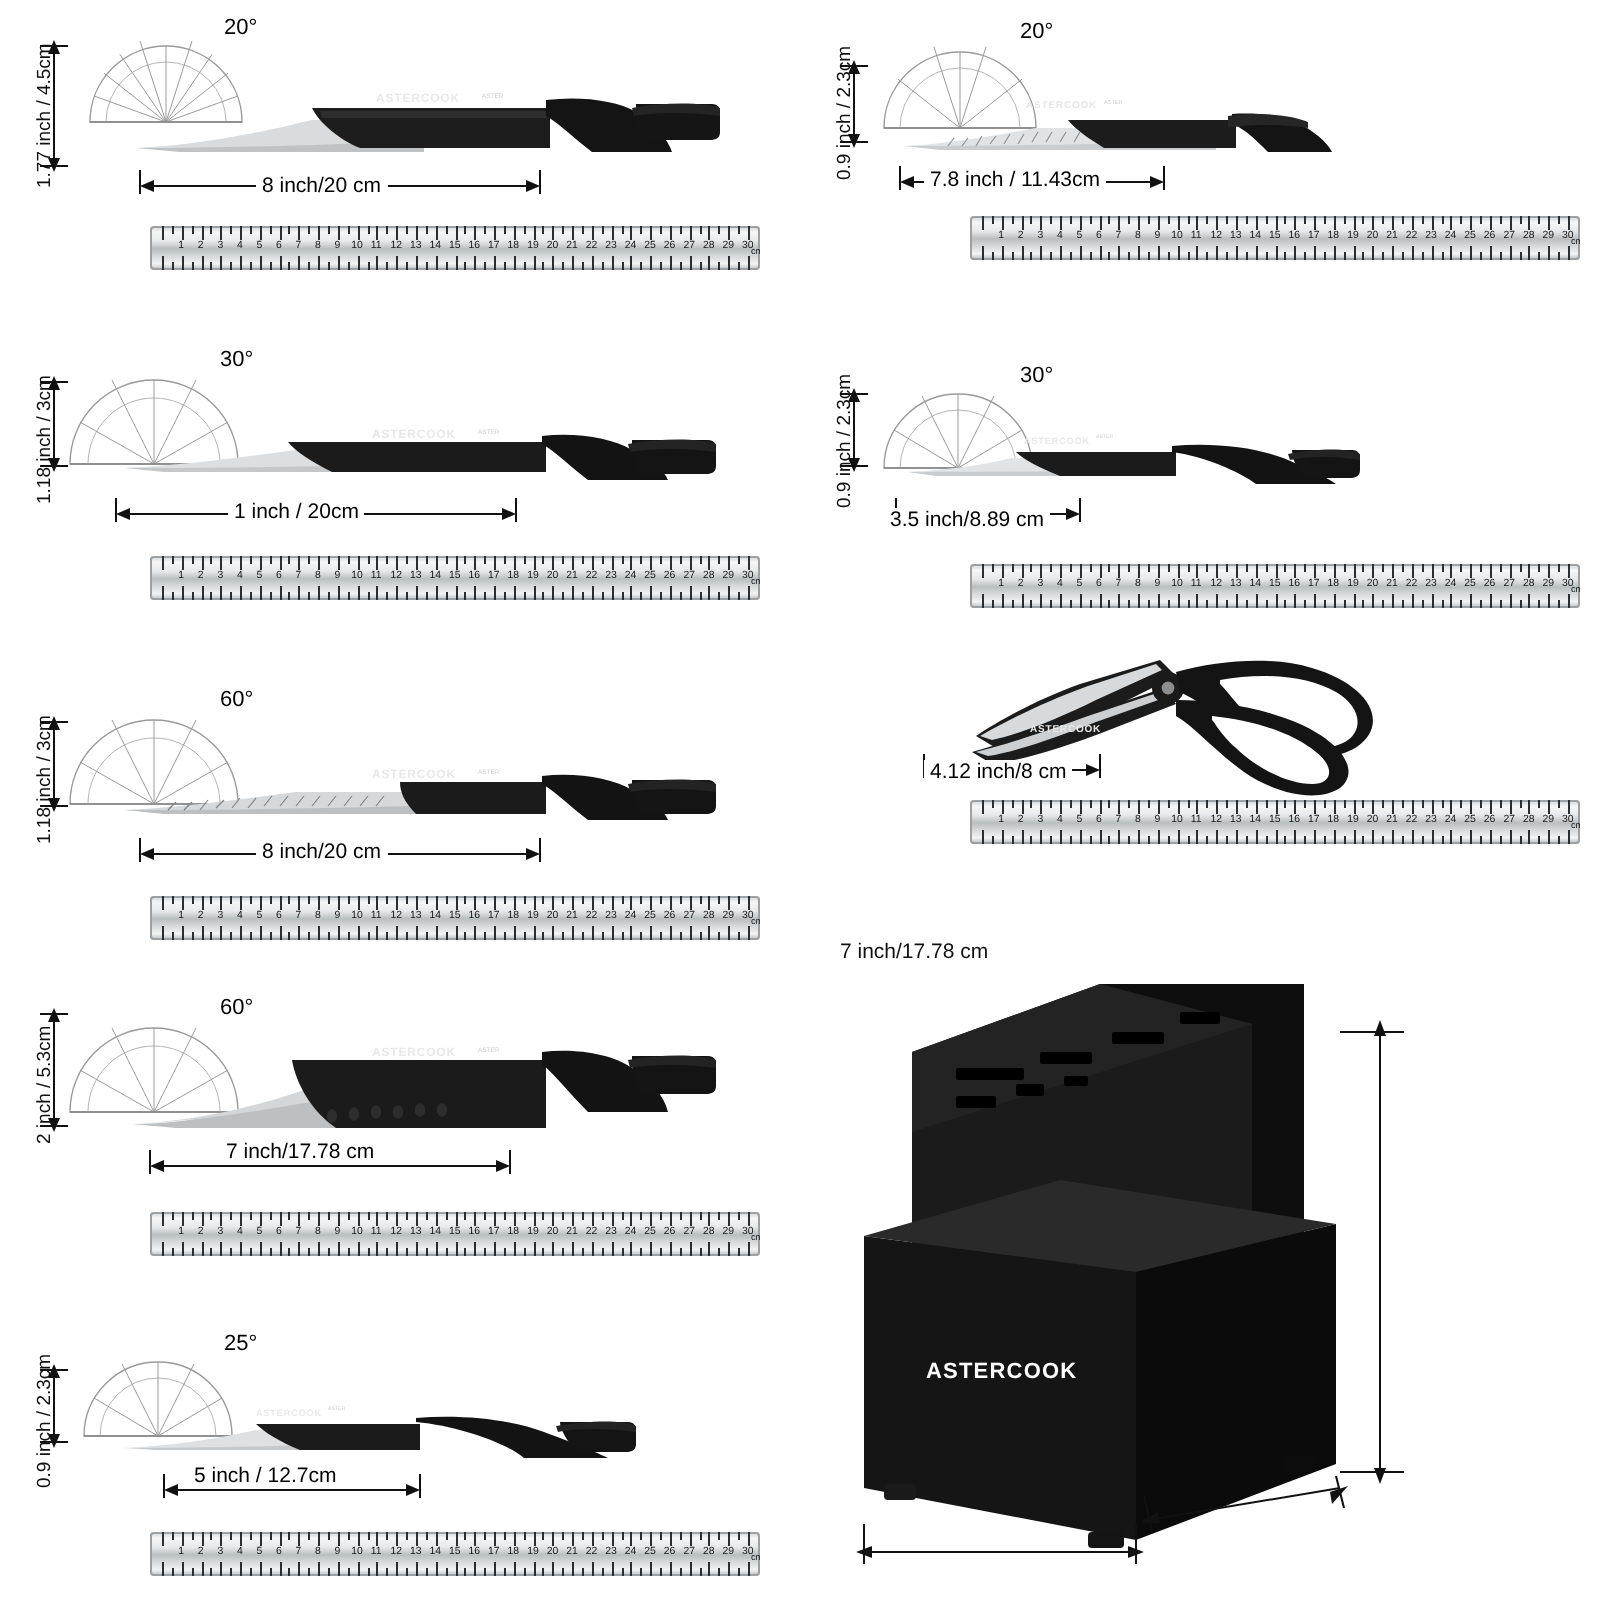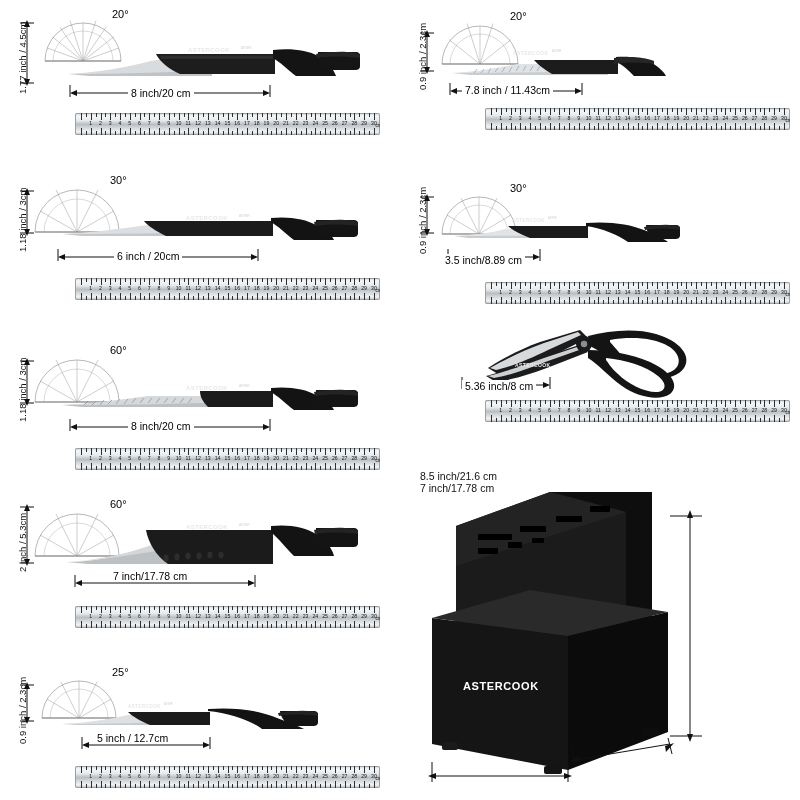--- a/index.html
+++ b/index.html
@@ -508,21 +508,21 @@
     </div>
     <div class="brandsub abs" style="left:239px;top:54px;">ASTER</div>
 
     <svg class="abs" style="left:58px;top:88px;" width="200" height="14">
       <line x1="0" y1="1" x2="0" y2="13" stroke="#111" stroke-width="1"></line>
       <line x1="200" y1="1" x2="200" y2="13" stroke="#111" stroke-width="1"></line>
       <line x1="3" y1="9" x2="197" y2="9" stroke="#111" stroke-width="1"></line>
       <polygon points="0,9 7,6 7,12" fill="#111"></polygon>
       <polygon points="200,9 193,6 193,12" fill="#111"></polygon>
     </svg>
-    <div class="dimtext" style="left:114px;top:90px;">6 inch / 20cm</div>
+    <div class="dimtext" style="left:114px;top:90px;">1 inch / 20cm</div>
 
     <div class="ruler" style="left:75px;top:118px;width:305px;height:22px;">
       <div class="ticks">
           <div class="t" style="left: 6px; top: 0px; height: 6.6px;"></div>
           <div class="t" style="left: 6px; bottom: 0px; top: 15.4px; height: 6.6px;"></div>
           <div class="t" style="left: 10.88px; top: 0px; height: 3.7px;"></div>
           <div class="t" style="left: 10.88px; bottom: 0px; top: 18.3px; height: 3.7px;"></div>
           <div class="t" style="left: 15.77px; top: 0px; height: 6.6px;"></div>
           <div class="t" style="left: 15.77px; bottom: 0px; top: 15.4px; height: 6.6px;"></div>
           <div class="t" style="left: 20.65px; top: 0px; height: 3.7px;"></div>
@@ -1130,21 +1130,21 @@
       <span>ASTERCOOK</span>
     </div>
 
     <svg class="abs" style="left:62px;top:76px;" width="88" height="14">
       <line x1="0" y1="1" x2="0" y2="13" stroke="#111" stroke-width="1"></line>
       <line x1="88" y1="1" x2="88" y2="13" stroke="#111" stroke-width="1"></line>
       <line x1="3" y1="9" x2="85" y2="9" stroke="#111" stroke-width="1"></line>
       <polygon points="0,9 7,6 7,12" fill="#111"></polygon>
       <polygon points="88,9 81,6 81,12" fill="#111"></polygon>
     </svg>
-    <div class="dimtext" style="left:62px;top:80px;">5.36 inch/8 cm</div>
+    <div class="dimtext" style="left:62px;top:80px;">4.12 inch/8 cm</div>
 
     <div class="ruler" style="left:85px;top:100px;width:305px;height:22px;">
       <div class="ticks">
           <div class="t" style="left: 6px; top: 0px; height: 6.6px;"></div>
           <div class="t" style="left: 6px; bottom: 0px; top: 15.4px; height: 6.6px;"></div>
           <div class="t" style="left: 10.88px; top: 0px; height: 3.7px;"></div>
           <div class="t" style="left: 10.88px; bottom: 0px; top: 18.3px; height: 3.7px;"></div>
           <div class="t" style="left: 15.77px; top: 0px; height: 6.6px;"></div>
           <div class="t" style="left: 15.77px; bottom: 0px; top: 15.4px; height: 6.6px;"></div>
           <div class="t" style="left: 20.65px; top: 0px; height: 3.7px;"></div>
@@ -1755,21 +1755,20 @@
       <span>ASTERCOOK</span>
     </div>
 
     <svg class="abs" style="left:248px;top:40px;" width="40" height="232">
       <line x1="22" y1="6" x2="22" y2="226" stroke="#111" stroke-width="1"></line>
       <polygon points="22,0 19,8 25,8" fill="#111"></polygon>
       <polygon points="22,232 19,224 25,224" fill="#111"></polygon>
       <line x1="2" y1="6" x2="34" y2="6" stroke="#111" stroke-width="1" stroke-dasharray="0"></line>
       <line x1="2" y1="226" x2="34" y2="226" stroke="#111" stroke-width="1"></line>
     </svg>
-    <div class="lbl" style="left:278px;top:140px;">8.5 inch/21.6 cm</div>
 
     <svg class="abs" style="left:8px;top:292px;" width="150" height="24">
       <line x1="4" y1="14" x2="140" y2="14" stroke="#111" stroke-width="1"></line>
       <polygon points="0,14 8,11 8,17" fill="#111"></polygon>
       <polygon points="144,14 136,11 136,17" fill="#111"></polygon>
       <line x1="4" y1="0" x2="4" y2="20" stroke="#111" stroke-width="1"></line>
       <line x1="140" y1="0" x2="140" y2="20" stroke="#111" stroke-width="1"></line>
     </svg>
 
     <svg class="abs" style="left:150px;top:268px;" width="110" height="28">

